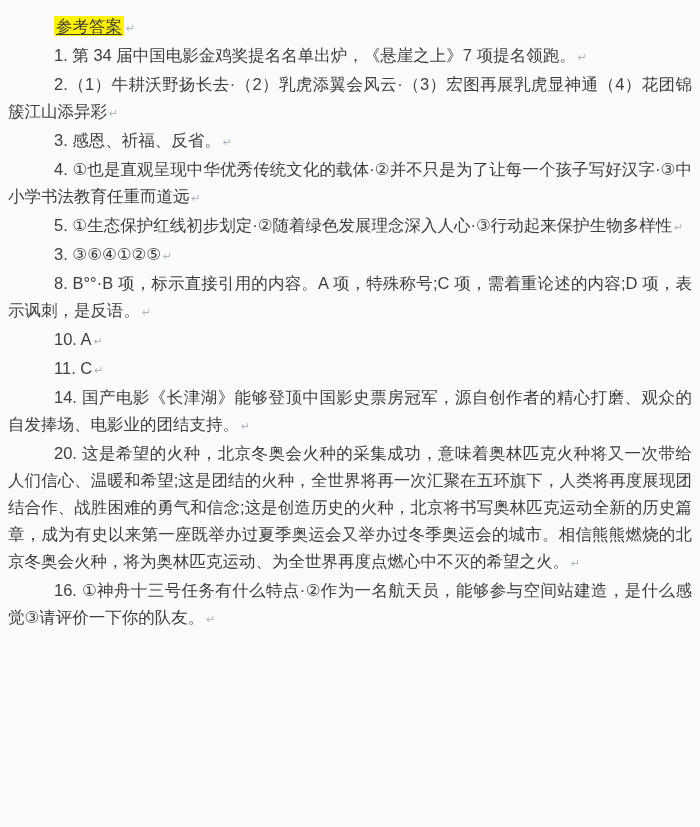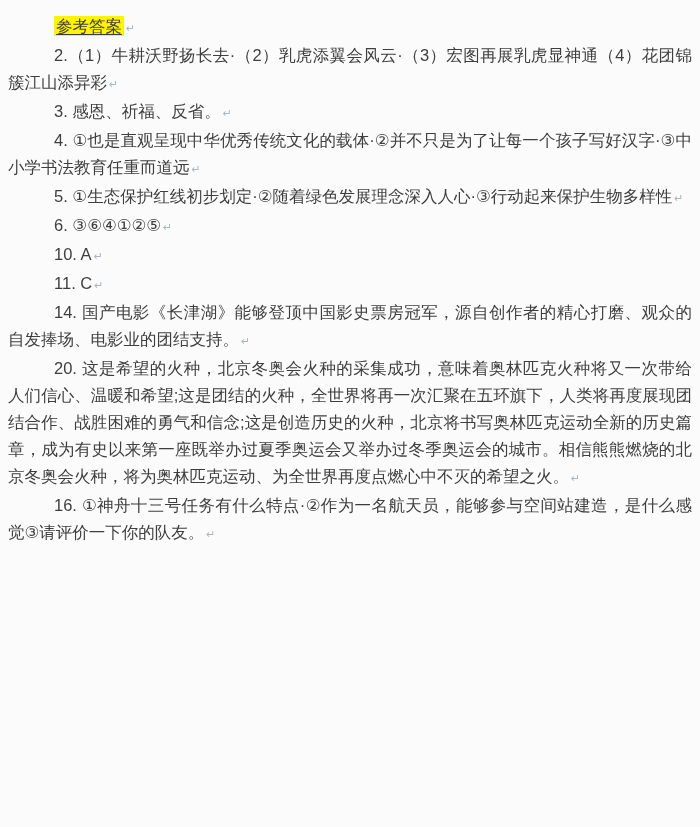--- a/index.html
+++ b/index.html
@@ -42,32 +42,34 @@
     margin-left: 2px;
   }
 </style>
 </head>
 <body>
 
 <div class="doc">
 
   <p class="title-line"><span class="hl">参考答案</span><span class="pmark">↵</span></p>
 
+  <p><span>1. 第 34 届中国电影金鸡奖提名名单出炉，《悬崖之上》7 项提名领跑。</span><span class="pmark">↵</span></p>
 
   <p><span>2.（1）牛耕沃野扬长去·（2）乳虎添翼会风云·（3）宏图再展乳虎显神通（4）花团锦簇江山添异彩</span><span class="pmark">↵</span></p>
 
   <p><span>3. 感恩、祈福、反省。</span><span class="pmark">↵</span></p>
 
   <p><span>4. ①也是直观呈现中华优秀传统文化的载体·②并不只是为了让每一个孩子写好汉字·③中小学书法教育任重而道远</span><span class="pmark">↵</span></p>
 
   <p><span>5. ①生态保护红线初步划定·②随着绿色发展理念深入人心·③行动起来保护生物多样性</span><span class="pmark">↵</span></p>
 
-  <p><span>6. ③⑥④①②⑤</span><span class="pmark">↵</span></p>
+  <p><span>3. ③⑥④①②⑤</span><span class="pmark">↵</span></p>
 
 
+  <p><span>8. B°°·B 项，标示直接引用的内容。A 项，特殊称号;C 项，需着重论述的内容;D 项，表示讽刺，是反语。</span><span class="pmark">↵</span></p>
 
 
   <p><span>10. A</span><span class="pmark">↵</span></p>
 
   <p><span>11. C</span><span class="pmark">↵</span></p>
 
 
 
   <p><span>14. 国产电影《长津湖》能够登顶中国影史票房冠军，源自创作者的精心打磨、观众的自发捧场、电影业的团结支持。</span><span class="pmark">↵</span></p>
 

